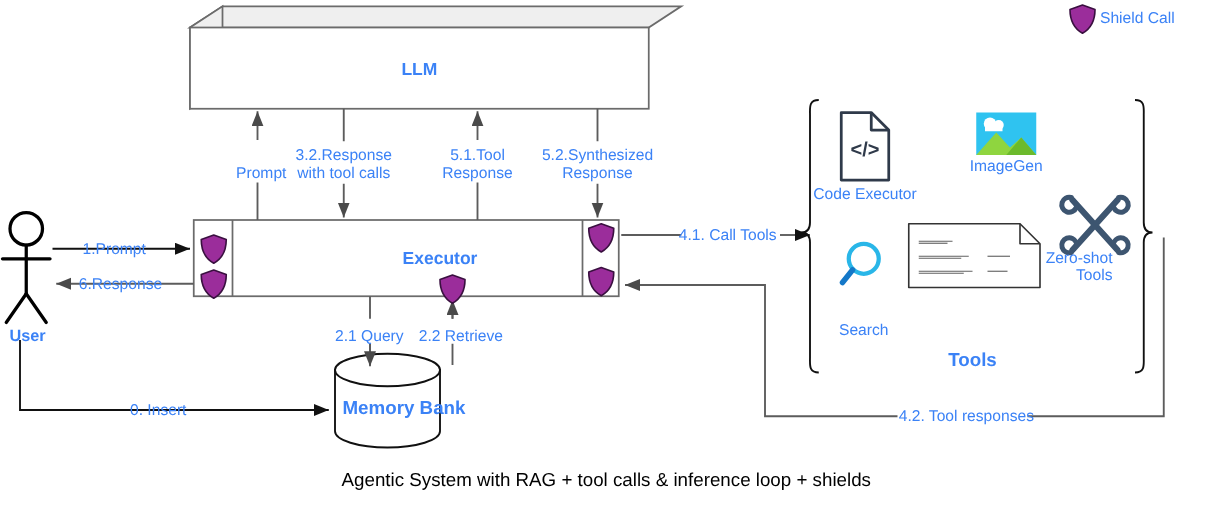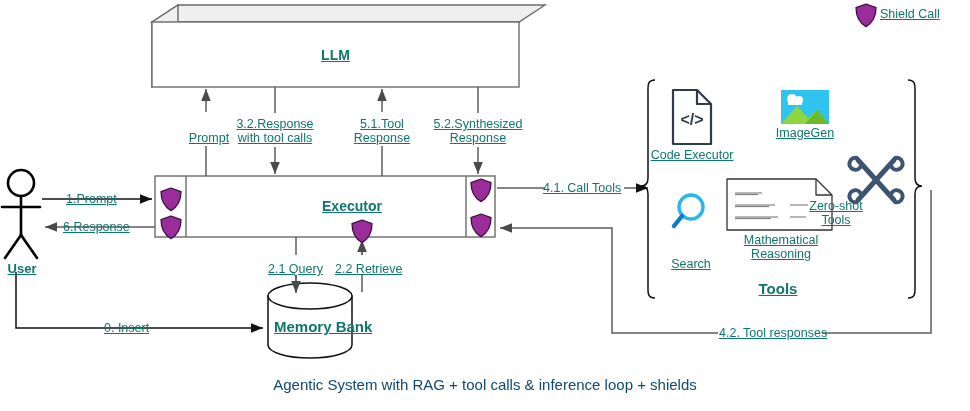--- a/index.html
+++ b/index.html
@@ -1,24 +1,24 @@
 <!DOCTYPE html>
 <html><head>
 <meta charset="utf-8">
 <style>
   html,body{margin:0;padding:0;background:#ffffff;}
   body{width:970px;height:411px;font-family:"Liberation Sans",sans-serif;color:#000;overflow:hidden;}
   #stage{position:relative;width:970px;height:411px;}
   .abs{position:absolute;}
-  .lbl{font-size:12.5px;color:#0f766e;line-height:14px;text-align:center;white-space:nowrap;text-decoration:underline;}
+  .lbl{font-size:12.5px;color:#3b82f6;line-height:14px;text-align:center;white-space:nowrap;}
   .lbl.wrap{white-space:normal;}
   .bold{font-weight:bold;}
   svg{display:block;}
   #svg-layer{position:absolute;left:0;top:0;width:970px;height:411px;pointer-events:none;}
-  .caption{font-size:15px;color:#0c4a6e;text-align:center;white-space:nowrap;}
+  .caption{font-size:15px;color:#000000;text-align:center;white-space:nowrap;}
 </style>
 </head>
 <body>
 
 <div id="stage">
 
   <svg id="svg-layer" viewBox="0 0 970 411">
     <defs>
       <marker id="arrow" markerWidth="9" markerHeight="9" refX="8" refY="3.2" orient="auto">
         <path d="M0,0 L8,3.2 L0,6.4 z" fill="#4a4a4a"></path>
@@ -180,22 +180,21 @@
 
   <div class="abs lbl bold" style="left:274px;top:320px;width:96px;font-size:15px;">Memory Bank</div>
 
   <div class="abs lbl bold" style="left:0px;top:262px;width:44px;font-size:13px;">User</div>
 
   <div class="abs lbl bold" style="left:728px;top:282px;width:100px;font-size:15px;">Tools</div>
 
   <div class="abs lbl" style="left:645px;top:148px;width:94px;">Code Executor</div>
   <div class="abs lbl" style="left:763px;top:126px;width:84px;">ImageGen</div>
   <div class="abs lbl" style="left:660px;top:257px;width:62px;">Search</div>
-  <div class="abs lbl wrap" style="left:731px;top:233px;width:100px;">Mathematical Reasoning</div>
-  <div class="abs lbl wrap" style="left:803px;top:199px;width:66px;">Zero-shot Tools</div>
+  <div class="abs lbl wrap" style="left:824px;top:199px;width:66px;text-align:right;">Zero-shot Tools</div>
 
   <div class="abs lbl" style="left:66px;top:192px;">1.Prompt</div>
   <div class="abs lbl" style="left:63px;top:220px;">6.Response</div>
   <div class="abs lbl" style="left:104px;top:321px;">0. Insert</div>
   <div class="abs lbl" style="left:268px;top:262px;">2.1 Query</div>
   <div class="abs lbl" style="left:335px;top:262px;">2.2 Retrieve</div>
 
   <div class="abs lbl" style="left:142px;top:131px;width:134px;">Prompt</div>
 
   <div class="abs lbl" style="left:222px;top:117px;width:106px;">3.2.Response</div>

